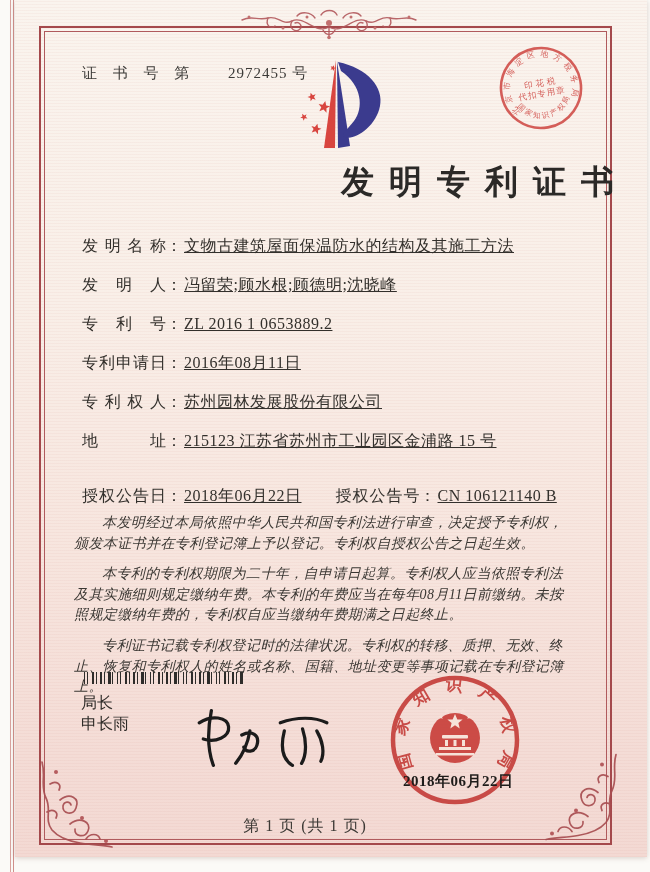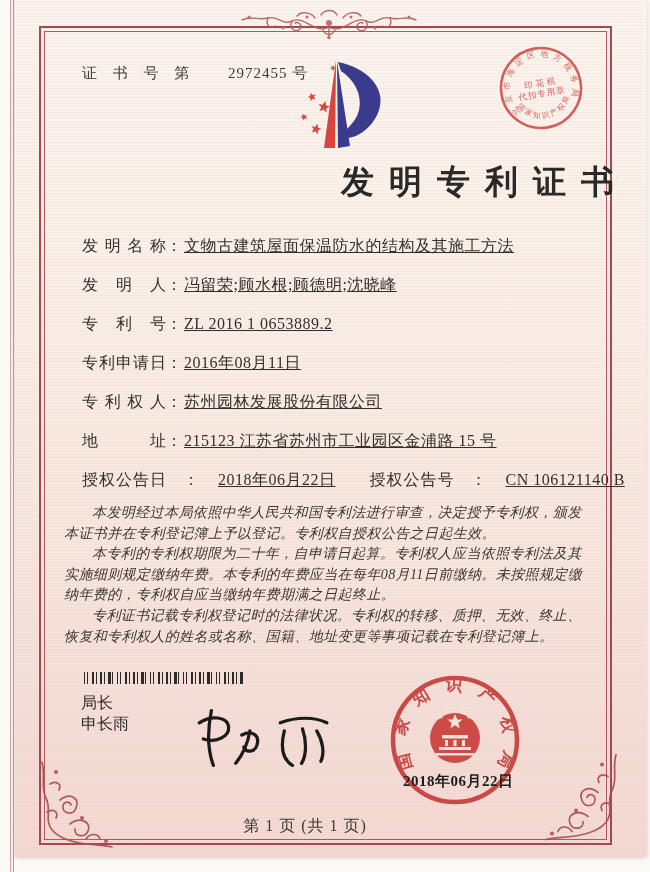--- a/index.html
+++ b/index.html
@@ -41,28 +41,28 @@
     position:absolute;left:0;right:18px;top:160px;text-align:right;
     font-size:33px;font-weight:bold;color:#2b2927;letter-spacing:15px;padding-left:15px;
   }
 
   .fields{position:absolute;left:67px;top:238px;right:40px;display:flex;flex-direction:column;gap:23px;
     font-size:16px;color:#33302c;line-height:16px;}
   .field-row{display:flex;align-items:flex-end;white-space:nowrap;}
   .flabel{display:inline-block;width:84px;text-align:justify;text-align-last:justify;flex:none;}
   .fcolon{flex:none;margin-right:2px;}
   .fvalue{letter-spacing:.5px;text-decoration:underline;}
-  .pair{display:flex;white-space:nowrap;gap:17px;}
-  .pair2{margin-left:34px;}
+  .pair{display:flex;white-space:nowrap;}
+  .pair2{margin-left:34px;margin-top:16px;}
 
   .body-text{
     position:absolute;left:49px;top:503px;width:520px;
     font-size:14px;line-height:20.6px;color:#3a3733;font-style:italic;letter-spacing:.4px;
   }
-  .body-text p{margin:0;text-indent:2em;}
+  .body-text p{margin:10px;text-indent:2em;}
 
   .barcode{
     position:absolute;left:69px;top:672px;width:160px;height:12px;
     background:repeating-linear-gradient(90deg,
       #2e2c2a 0 1.5px,transparent 1.5px 3.5px,
       #2e2c2a 3.5px 4.5px,transparent 4.5px 8px,
       #2e2c2a 8px 10.5px,transparent 10.5px 12px,
       #2e2c2a 12px 13px,transparent 13px 16.5px);
   }
 

